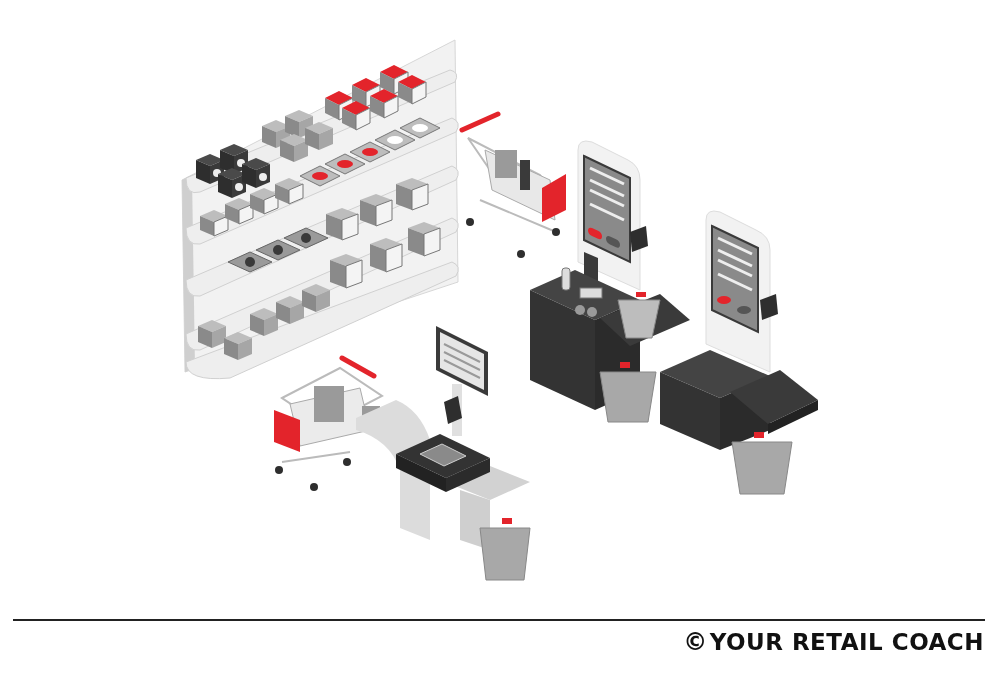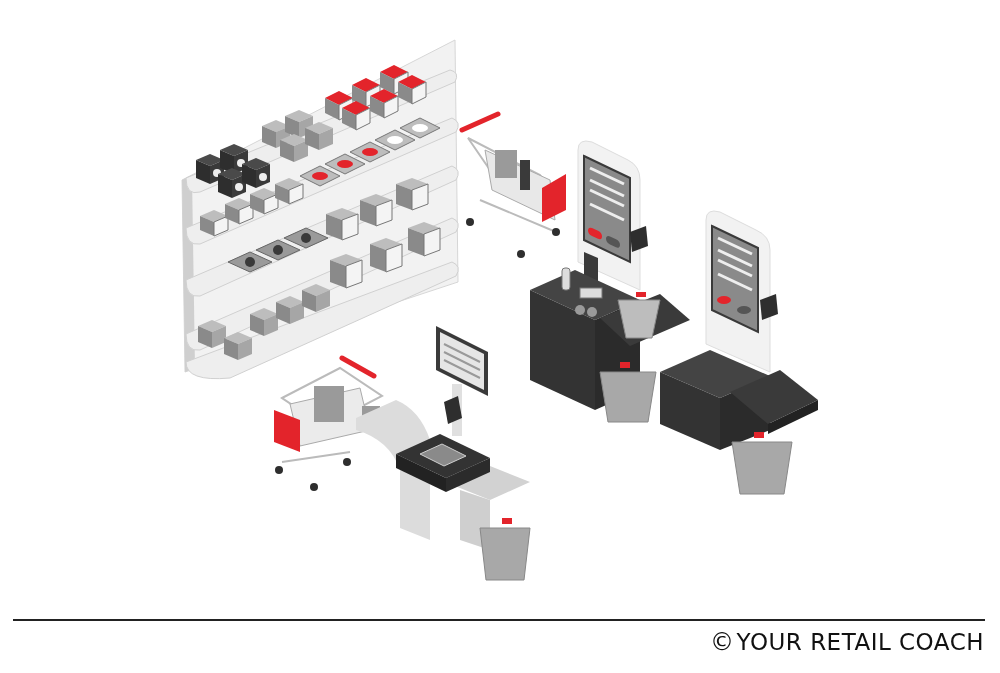--- a/index.html
+++ b/index.html
@@ -1,19 +1,19 @@
 <!DOCTYPE html>
 <html><head>
 <meta charset="utf-8">
 <style>
   html,body{margin:0;padding:0;background:#ffffff;}
   body{width:1000px;height:673px;position:relative;overflow:hidden;font-family:"DejaVu Sans",sans-serif;}
   #scene{position:absolute;left:0;top:0;width:1000px;height:610px;}
   .rule{position:absolute;left:13px;top:619px;width:972px;height:2px;background:#222222;}
-  .credit{position:absolute;right:16px;top:628px;font-family:"DejaVu Sans",sans-serif;font-size:23px;letter-spacing:0.5px;color:#111111;font-weight:normal;white-space:nowrap;}
+  .credit{position:absolute;right:16px;top:628px;font-family:"DejaVu Sans",sans-serif;font-size:23px;letter-spacing:0.5px;color:#111111;font-weight:bold;white-space:nowrap;}
   .credit .copy{font-size:24px;margin-right:2px;}
 </style>
 </head>
 <body>
 
 <svg id="scene" viewBox="0 0 1000 610" xmlns="http://www.w3.org/2000/svg">
 
   <g>
 
     <polygon points="182,180 455,40 458,282 185,372" fill="#f2f2f2" stroke="#d6d6d6"></polygon>

